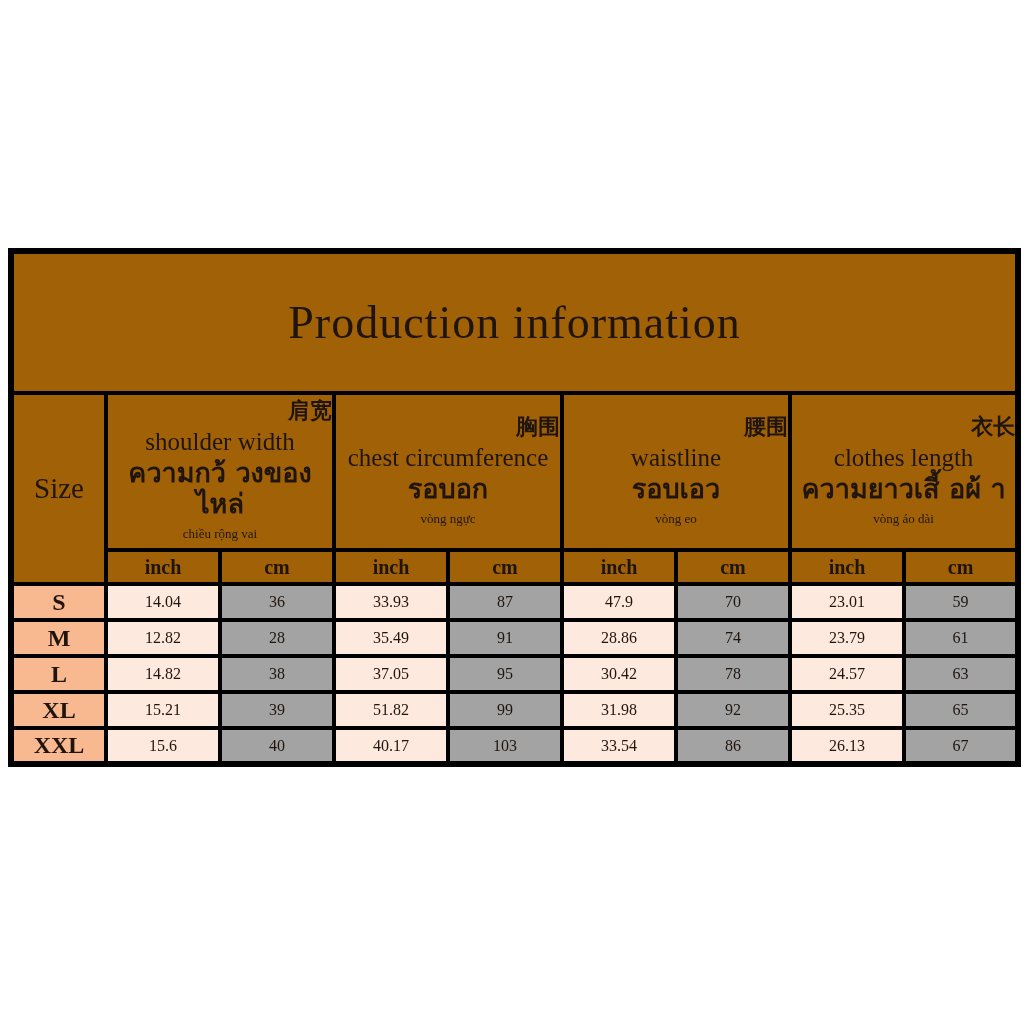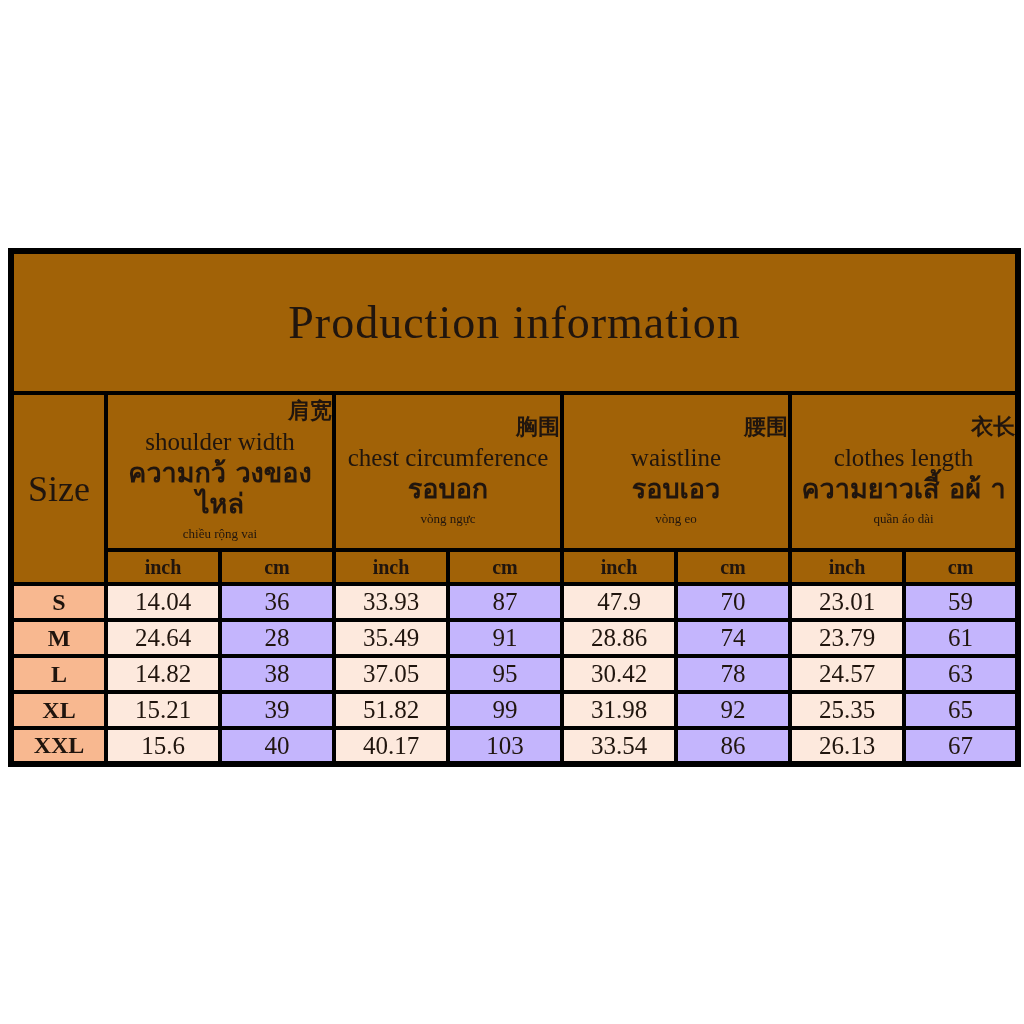--- a/index.html
+++ b/index.html
@@ -23,41 +23,41 @@
   .size-table td,.size-table th{
     border:4px solid #000000;
     text-align:center;
     vertical-align:middle;
     padding:0;
     overflow:hidden;
   }
   .bg-peach{background:#a16207;}
   .bg-size{background:#f8b890;}
   .bg-inch{background:#fde9dd;}
-  .bg-cm{background:#c4b5fd;}
+  .bg-cm{background:#a3a3a3;}
   .title-row{height:142px;}
   .title-cell{
     font-size:46px;
     font-weight:400;
     letter-spacing:1px;
   }
   .lang-row{height:148px;}
   .size-head{
-    font-size:36px;
+    font-size:29px;
     font-weight:400;
   }
   .lang-zh{font-size:22px;font-weight:700;line-height:32px;text-align:right;}
   .lang-en{font-size:25px;font-weight:400;line-height:30px;}
   .lang-th{font-size:27px;font-weight:700;line-height:31px;font-family:"DejaVu Sans","Liberation Sans",sans-serif;}
   .lang-vi{font-size:13px;font-weight:400;line-height:29px;}
   .unit-row{height:34px;}
   .unit-cell{font-size:20px;font-weight:700;margin-top:32px;}
   .data-row{height:36px;}
   .size-label{font-size:24px;font-weight:700;}
-  .val{font-size:25px;font-weight:400;}
+  .val{font-size:16px;font-weight:400;}
 </style>
 </head>
 <body>
 
 <div class="canvas">
   <table class="size-table">
     <colgroup>
       <col style="width:95px">
       <col style="width:114px">
         <col style="width:114px">
@@ -95,21 +95,21 @@
         <div class="lang-zh">腰围</div>
         <div class="lang-en">waistline</div>
         <div class="lang-th">รอบเอว</div>
         <div class="lang-vi">vòng eo</div>
       </th>
 
       <th class="bg-peach" colspan="2">
         <div class="lang-zh">衣长</div>
         <div class="lang-en">clothes length</div>
         <div class="lang-th">ความยาวเสี้ อผ้ า</div>
-        <div class="lang-vi">quần áo dài</div>
+        <div class="lang-vi">vòng áo dài</div>
       </th>
     </tr>
 
     <tr class="unit-row">
       <th class="bg-peach unit-cell">inch</th>
       <th class="bg-peach unit-cell">cm</th>
       <th class="bg-peach unit-cell">inch</th>
       <th class="bg-peach unit-cell">cm</th>
       <th class="bg-peach unit-cell">inch</th>
       <th class="bg-peach unit-cell">cm</th>
@@ -124,21 +124,21 @@
       <td class="bg-inch val">33.93</td>
       <td class="bg-cm val">87</td>
       <td class="bg-inch val">47.9</td>
       <td class="bg-cm val">70</td>
       <td class="bg-inch val">23.01</td>
       <td class="bg-cm val">59</td>
     </tr>
 
     <tr class="data-row">
       <td class="bg-size size-label">M</td>
-      <td class="bg-inch val">24.64</td>
+      <td class="bg-inch val">12.82</td>
       <td class="bg-cm val">28</td>
       <td class="bg-inch val">35.49</td>
       <td class="bg-cm val">91</td>
       <td class="bg-inch val">28.86</td>
       <td class="bg-cm val">74</td>
       <td class="bg-inch val">23.79</td>
       <td class="bg-cm val">61</td>
     </tr>
 
     <tr class="data-row">

